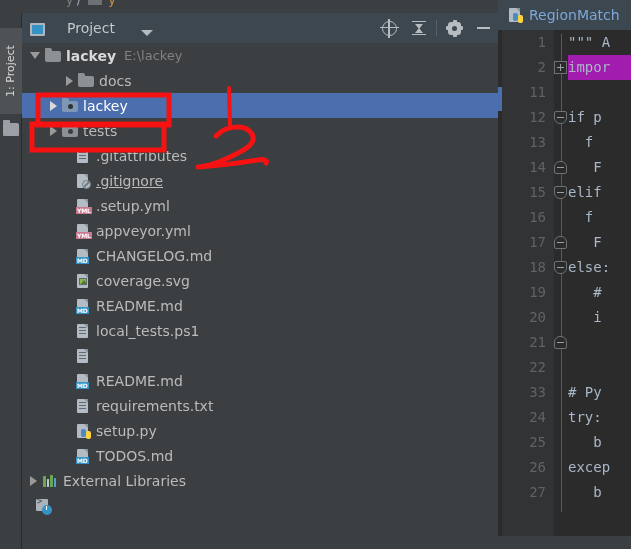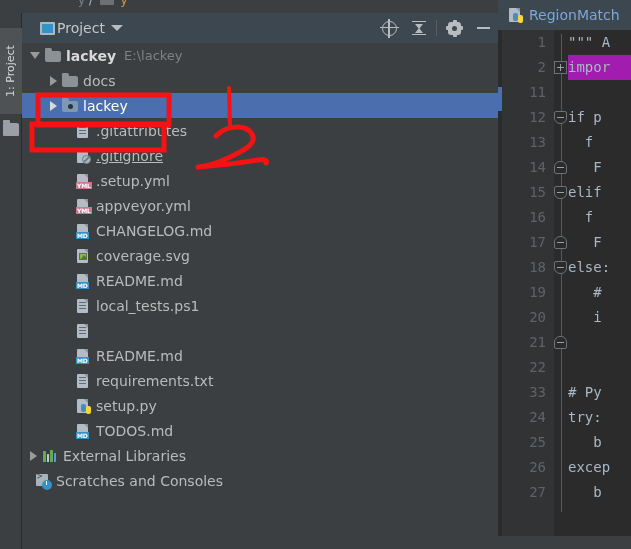--- a/index.html
+++ b/index.html
@@ -6,21 +6,21 @@
   html, body {
     width:631px; height:549px;
     background:#3c3f41;
     font-family:"DejaVu Sans","Liberation Sans",sans-serif;
     overflow:hidden;
   }
   #root { position:relative; width:631px; height:549px; }
 
   
   .top-strip {
-    position:absolute; left:16px; top:0; width:563px; height:13px;
+    position:absolute; left:4px; top:0; width:563px; height:13px;
     background:#3c3f41; overflow:hidden;
   }
   .top-strip .crumb {
     position:absolute; left:62px; top:-7px;
     font-size:12px; color:#a9b7c6; white-space:nowrap;
   }
   .top-strip .crumb .dim { color:#808080; }
   .top-strip .crumb .box {
     display:inline-block; width:14px; height:9px;
     background:#6e7173; border-radius:1px;
@@ -60,21 +60,21 @@
     position:absolute; left:22px; top:13px;
     width:476px; height:536px;
     background:#3c3f41;
   }
   .panel-header {
     position:absolute; left:0; top:0; width:476px; height:30px;
     background:#3c4750;
     display:flex; align-items:center;
   }
   .panel-header .title-wrap{
-    display:flex; align-items:center; gap:2px; padding-left:18px;
+    display:flex; align-items:flex-end; gap:22px; padding-left:8px;
   }
   .win-icon {
     width:15px; height:13px; border:2px solid #b0b6bb;
     background:#3592c4; border-radius:1px;
   }
   .panel-title { font-size:14px; color:#c3c8cc; }
   .caret-down {
     width:0;height:0;border-left:6px solid transparent;
     border-right:6px solid transparent;border-top:6px solid #b6bbbf;
     margin-left:4px;
@@ -303,36 +303,45 @@
     <div class="tree" id="tree">
         <div class="row" style="padding-left: 8px;">
           <div class="arrow open"></div>
           <div class="ic ic-folder">
             <div class="ft"></div>
             <div class="fb"></div>
           </div>
           <span class="lbl bold">lackey</span>
           <span class="path">E:\lackey</span>
         </div>
-        <div class="row" style="padding-left: 28px;">
+        <div class="row" style="padding-left: 44px;">
           <div class="arrow"></div>
           <div class="ic ic-folder">
             <div class="ft"></div>
             <div class="fb"></div>
           </div>
           <span class="lbl">docs</span>
         </div>
         <div class="row sel" style="padding-left: 28px;">
           <div class="arrow"></div>
           <div class="ic ic-folder ic-src">
             <div class="ft"></div>
             <div class="fb"></div>
             <div class="dot"></div>
           </div>
           <span class="lbl">lackey</span>
+        </div>
+        <div class="row" style="padding-left: 28px;">
+          <div class="arrow"></div>
+          <div class="ic ic-folder ic-test">
+            <div class="ft"></div>
+            <div class="fb"></div>
+            <div class="dot"></div>
+          </div>
+          <span class="lbl">tests</span>
         </div>
         <div class="row" style="padding-left: 48px;">
           <div class="arrow hide"></div>
           <div class="ic ic-file">
             <div class="pg"></div>
             <div class="fold"></div>
             <div class="lines">
               <i></i>
               <i></i>
               <i></i>
@@ -471,21 +480,20 @@
             <i class="l4"></i>
           </div>
           <span class="lbl">External Libraries</span>
         </div>
         <div class="row" style="padding-left: 8px;">
           <div class="arrow hide"></div>
           <div class="ic ic-scratch">
             <div class="pg"></div>
             <div class="clk"></div>
           </div>
-          <span class="lbl">Scratches and Consoles</span>
         </div>
       </div>
   </div>
 
   <div class="editor">
     <div class="ed-tabbar">
       <div class="tab">
         <div class="ic ic-file ic-py" style="margin-left:0">
           <div class="pg"></div>
             <div class="fold"></div>

